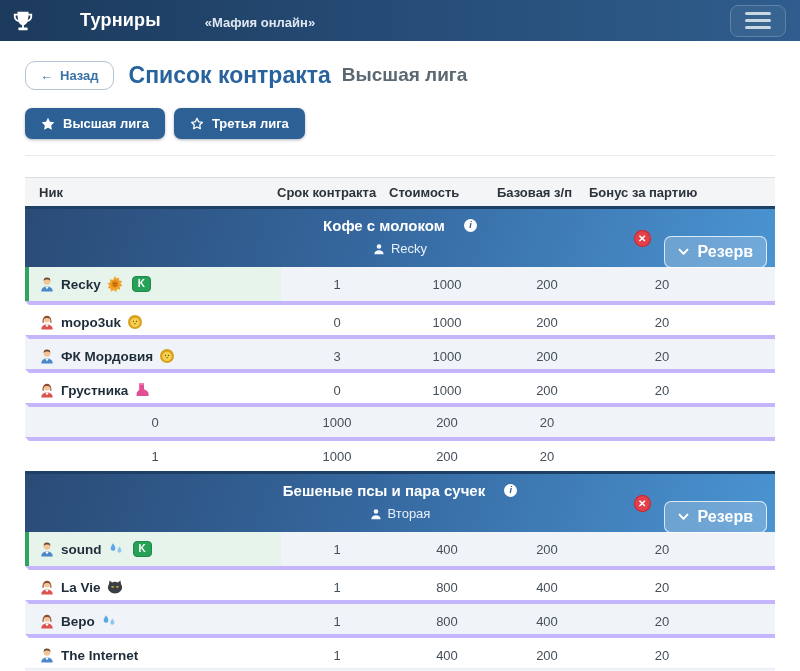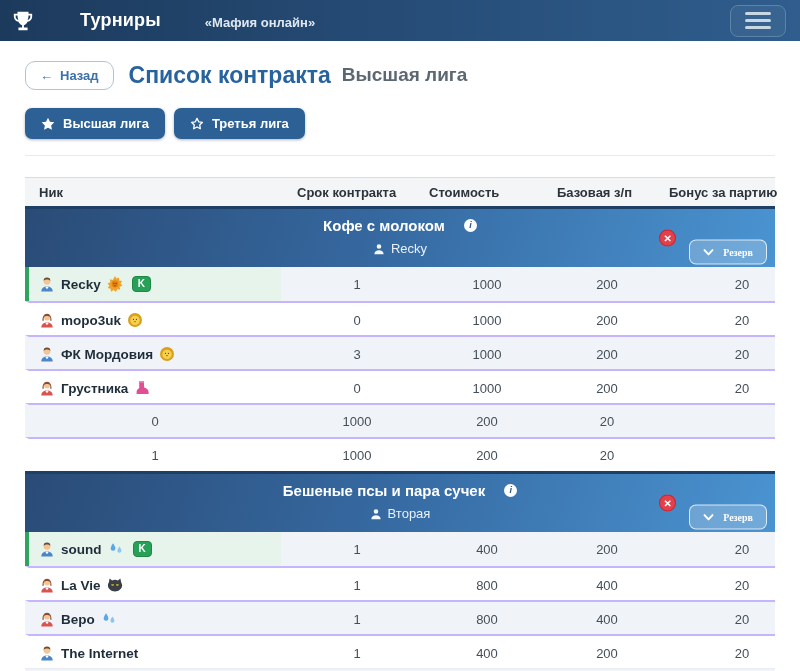--- a/index.html
+++ b/index.html
@@ -30,21 +30,21 @@
   .leagues { margin:17px 25px 0; display:flex; gap:9px; }
   .league-btn { display:inline-flex; align-items:center; gap:8px; padding:8px 16px;
     background:#2d6195; border:none; border-radius:7px; color:#fff; font-size:13px;
     font-weight:700; font-family:inherit; cursor:pointer; box-shadow:0 1px 3px rgba(20,40,70,.35); }
   .league-btn svg { width:14px; height:14px; }
 
   .divider { margin:16px 25px 0; border-top:1px solid #e8eaed; }
 
   
   .tablewrap { margin:21px 25px 0; }
-  .grid-row { display:grid; grid-template-columns:252px 112px 108px 92px 138px 1fr; align-items:center;gap:20px; }
+  .grid-row { display:grid; grid-template-columns:252px 112px 108px 92px 138px 1fr; align-items:center; }
   .thead { background:#f3f5f7; border-top:1px solid #d9dde1; height:29px;
     font-size:13px; font-weight:600; color:#2b333b; }
   .thead .th-nick { padding-left:14px; }
   .thead .th-c { text-align:left; }
 
   .team-band { position:relative; border-top:3px solid #1e4067; padding:7px 0 8px;
     background:linear-gradient(108deg,#2a4b76 0%, #35679e 45%, #4a94d2 100%); text-align:center; }
   .team-name { color:#fff; font-size:15px; font-weight:800; line-height:19px;
     display:flex; justify-content:center; align-items:center; gap:19px; }
   .info-icon { width:13px; height:13px; border-radius:50%; background:#fff; color:#2c5684;
@@ -53,24 +53,24 @@
   .team-captain { margin-top:4px; color:#e9f1fa; font-size:13px; line-height:20px;
     display:flex; justify-content:center; align-items:center; gap:6px; }
   .team-captain svg { width:12px; height:12px; color:#f2f7fc; }
   .band-controls { position:absolute; right:8px; top:50%; transform:translateY(-50%);
     display:flex; align-items:center; gap:13px; }
   .x-circle { width:17px; height:17px; border-radius:50%; background:#e2404b;
     color:#fff; font-size:10px; font-weight:800; line-height:17px; text-align:center;
     cursor:pointer; box-shadow:inset 0 0 0 1px #c22834; }
   .reserve-btn { display:inline-flex; align-items:center; gap:9px; padding:6px 13px;
     border:1px solid rgba(255,255,255,.75); border-radius:7px; background:rgba(255,255,255,.22);
-    color:#fff; font-size:10px; font-weight:600; font-family:Liberation Serif, serif; cursor:pointer;margin-top:28px; }
+    color:#fff; font-size:16px; font-weight:600; font-family:Liberation Sans, sans-serif; cursor:pointer;margin-top:28px; }
   .reserve-btn svg { width:11px; height:8px; }
 
-  .p-row { height:34px; border-left:4px solid transparent; border-top:2px solid #c4b5fd; }
+  .p-row { height:34px; border-left:4px solid transparent; border-top:4px solid #c4b5fd; }
   .p-row.first { border-top:none; }
   .p-row.tint { background:#f0f4f8; }
   .p-row.captain { border-left-color:#2fa35f; }
   .cell-nick { display:flex; align-items:center; gap:6px; height:34px; padding-left:10px;
     font-size:13.5px; font-weight:700; color:#1f2d3a; }
   .p-row.captain .cell-nick { background:#e7f4ec; }
   .cell-nick svg.avatar { width:16px; height:16px; flex:none; }
   .cell-nick svg.emo { width:16px; height:16px; flex:none; }
   .k-badge { background:#28a158; border:1px solid #1f8747; color:#fff; font-size:10px;
     font-weight:800; padding:1px 5px 2px; border-radius:4px; margin-left:3px; }

